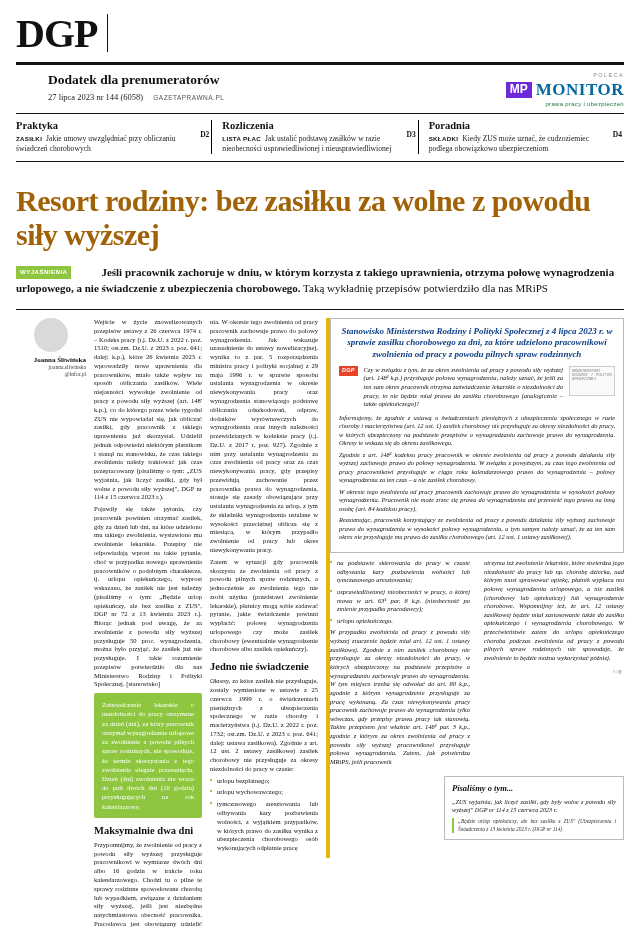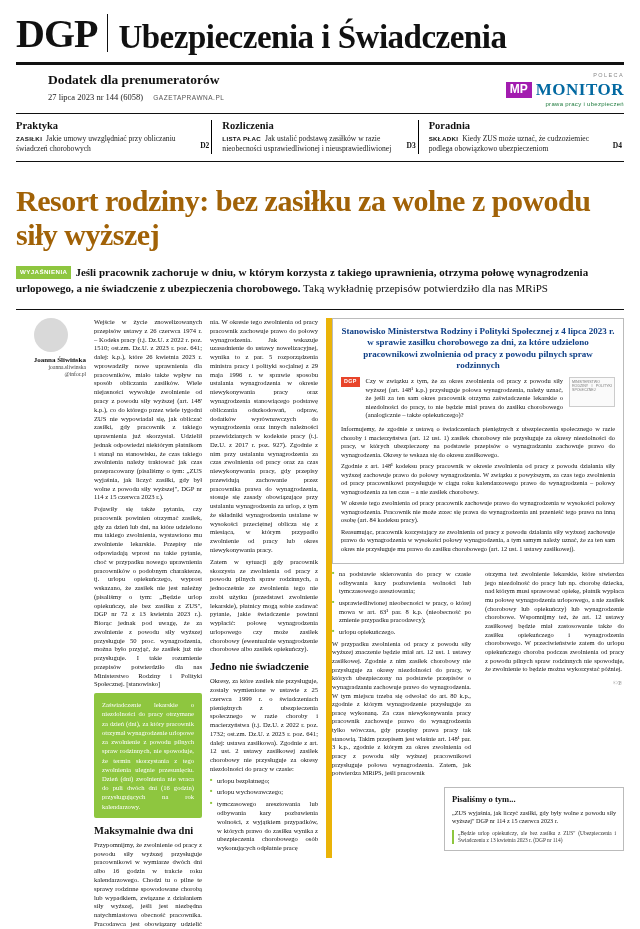--- a/index.html
+++ b/index.html
@@ -44,21 +44,21 @@
     font-size:6.5px; letter-spacing:0.5px; color:#555; margin-left:8px;
     font-family:"Liberation Sans", sans-serif;
   }
   .promo { text-align:right; min-width:150px; }
   .promo-label {
     font-size:5.5px; letter-spacing:1.4px; color:#888;
     font-family:"Liberation Sans", sans-serif; margin-bottom:2px;
   }
   .promo-logo { display:flex; align-items:center; justify-content:flex-end; }
   .mp-badge {
-    background:#a21caf; color:#fff; font-family:"Liberation Sans", sans-serif;
+    background:#6d28d9; color:#fff; font-family:"Liberation Sans", sans-serif;
     font-weight:bold; font-size:12px; padding:1px 4px; line-height:1.1;
     margin-right:4px;
   }
   .monitor-word {
     font-family:"Liberation Serif", serif; font-size:17px; font-weight:bold;
     letter-spacing:0.5px; color:#0369a1;
   }
   .promo-sub {
     font-size:6px; color:#1d7a3c; font-family:"Liberation Sans", sans-serif;
     letter-spacing:0.3px; margin-top:1px;
@@ -71,48 +71,48 @@
   .teaser { flex:1; padding-right:10px; position:relative; }
   .teaser + .teaser { border-left:1px solid #000000; padding-left:10px; }
   .teaser-head { font-weight:bold; font-size:10.5px; margin-bottom:3px; }
   .teaser-body { font-size:7.6px; line-height:1.32; color:#222; }
   .teaser-body .kicker {
     font-family:"Liberation Sans", sans-serif; font-weight:bold;
     font-size:6.2px; letter-spacing:0.3px; color:#111; margin-right:2px;
     text-transform:uppercase;
   }
   .teaser-page {
-    position:absolute; right:2px; bottom:4px; font-weight:bold; font-size:7.5px; color:#111;
+    position:absolute; right:2px; bottom:15px; font-weight:bold; font-size:7.5px; color:#111;
   }
   .rule-after-teasers { border-top:1px solid #111; margin-top:7px; }
 
   
   .headline {
     font-family:"Liberation Serif", serif; font-weight:bold;
     font-size:30px; line-height:1.12; letter-spacing:-0.5px;
     margin-top:22px; color:#a16207;
   }
   .standfirst { margin-top:14px; font-size:11px; line-height:1.45; }
   .wyj-tag {
     display:inline-block; background:#8ec63f; color:#fff;
     font-family:"Liberation Sans", sans-serif; font-weight:bold;
     font-size:6.2px; letter-spacing:0.4px; padding:2px 4px;
     vertical-align:2px; margin-right:4px;
   }
-  .standfirst b { font-weight:bold; }
+  .standfirst b { font-weight:bold;margin-left:26px; }
   .rule-under-stand { border-top:1px solid #111; margin-top:12px; }
 
   
   .body-area { display:flex; margin-top:8px; height:540px; }
   .col { font-size:6.6px; line-height:1.33; text-align:justify; }
   .col p { margin:0 0 3px 0; }
   .col-left { width:78px; padding-right:8px; }
   .col-a { width:116px; padding-right:8px; }
   .col-b { width:116px; padding-right:8px; }
-  .col-right { flex:1; padding-left:0; border-left:6px solid #eab308; }
+  .col-right { flex:1; padding-left:0; border-left:4px solid #eab308;font-style:italic; }
 
   .byline-photo {
     width:34px; height:34px; border-radius:50%; background:#d9d9d9;
     margin:0 auto 4px auto;
   }
   .byline-name { font-weight:bold; font-size:7px; text-align:right; line-height:1.2; }
   .byline-mail { font-size:5.6px; text-align:right; color:#444; line-height:1.25; }
   .byline-mail2 { font-size:5.6px; text-align:right; color:#444; }
 
   .subhead { font-weight:bold; font-size:10.5px; margin:7px 0 4px 0; line-height:1.15; }
@@ -170,21 +170,20 @@
   .copyright { font-size:6px; color:#777; text-align:right; padding-right:2px; }
 </style>
 </head>
 <body>
 
 <div class="page">
 
   <div class="masthead">
     <div class="dgp">DGP</div>
     <div class="mast-sep"></div>
-    <div class="mast-title">Ubezpieczenia i Świadczenia</div>
   </div>
   <div class="rule-thick"></div>
 
   <div class="subbar">
     <div class="subbar-left">
       <div class="sub-title">Dodatek dla prenumeratorów</div>
       <div class="sub-meta">
         <span class="date">27 lipca 2023 nr 144 (6058)</span>
         <span class="site">GAZETAPRAWNA.PL</span>
       </div>

